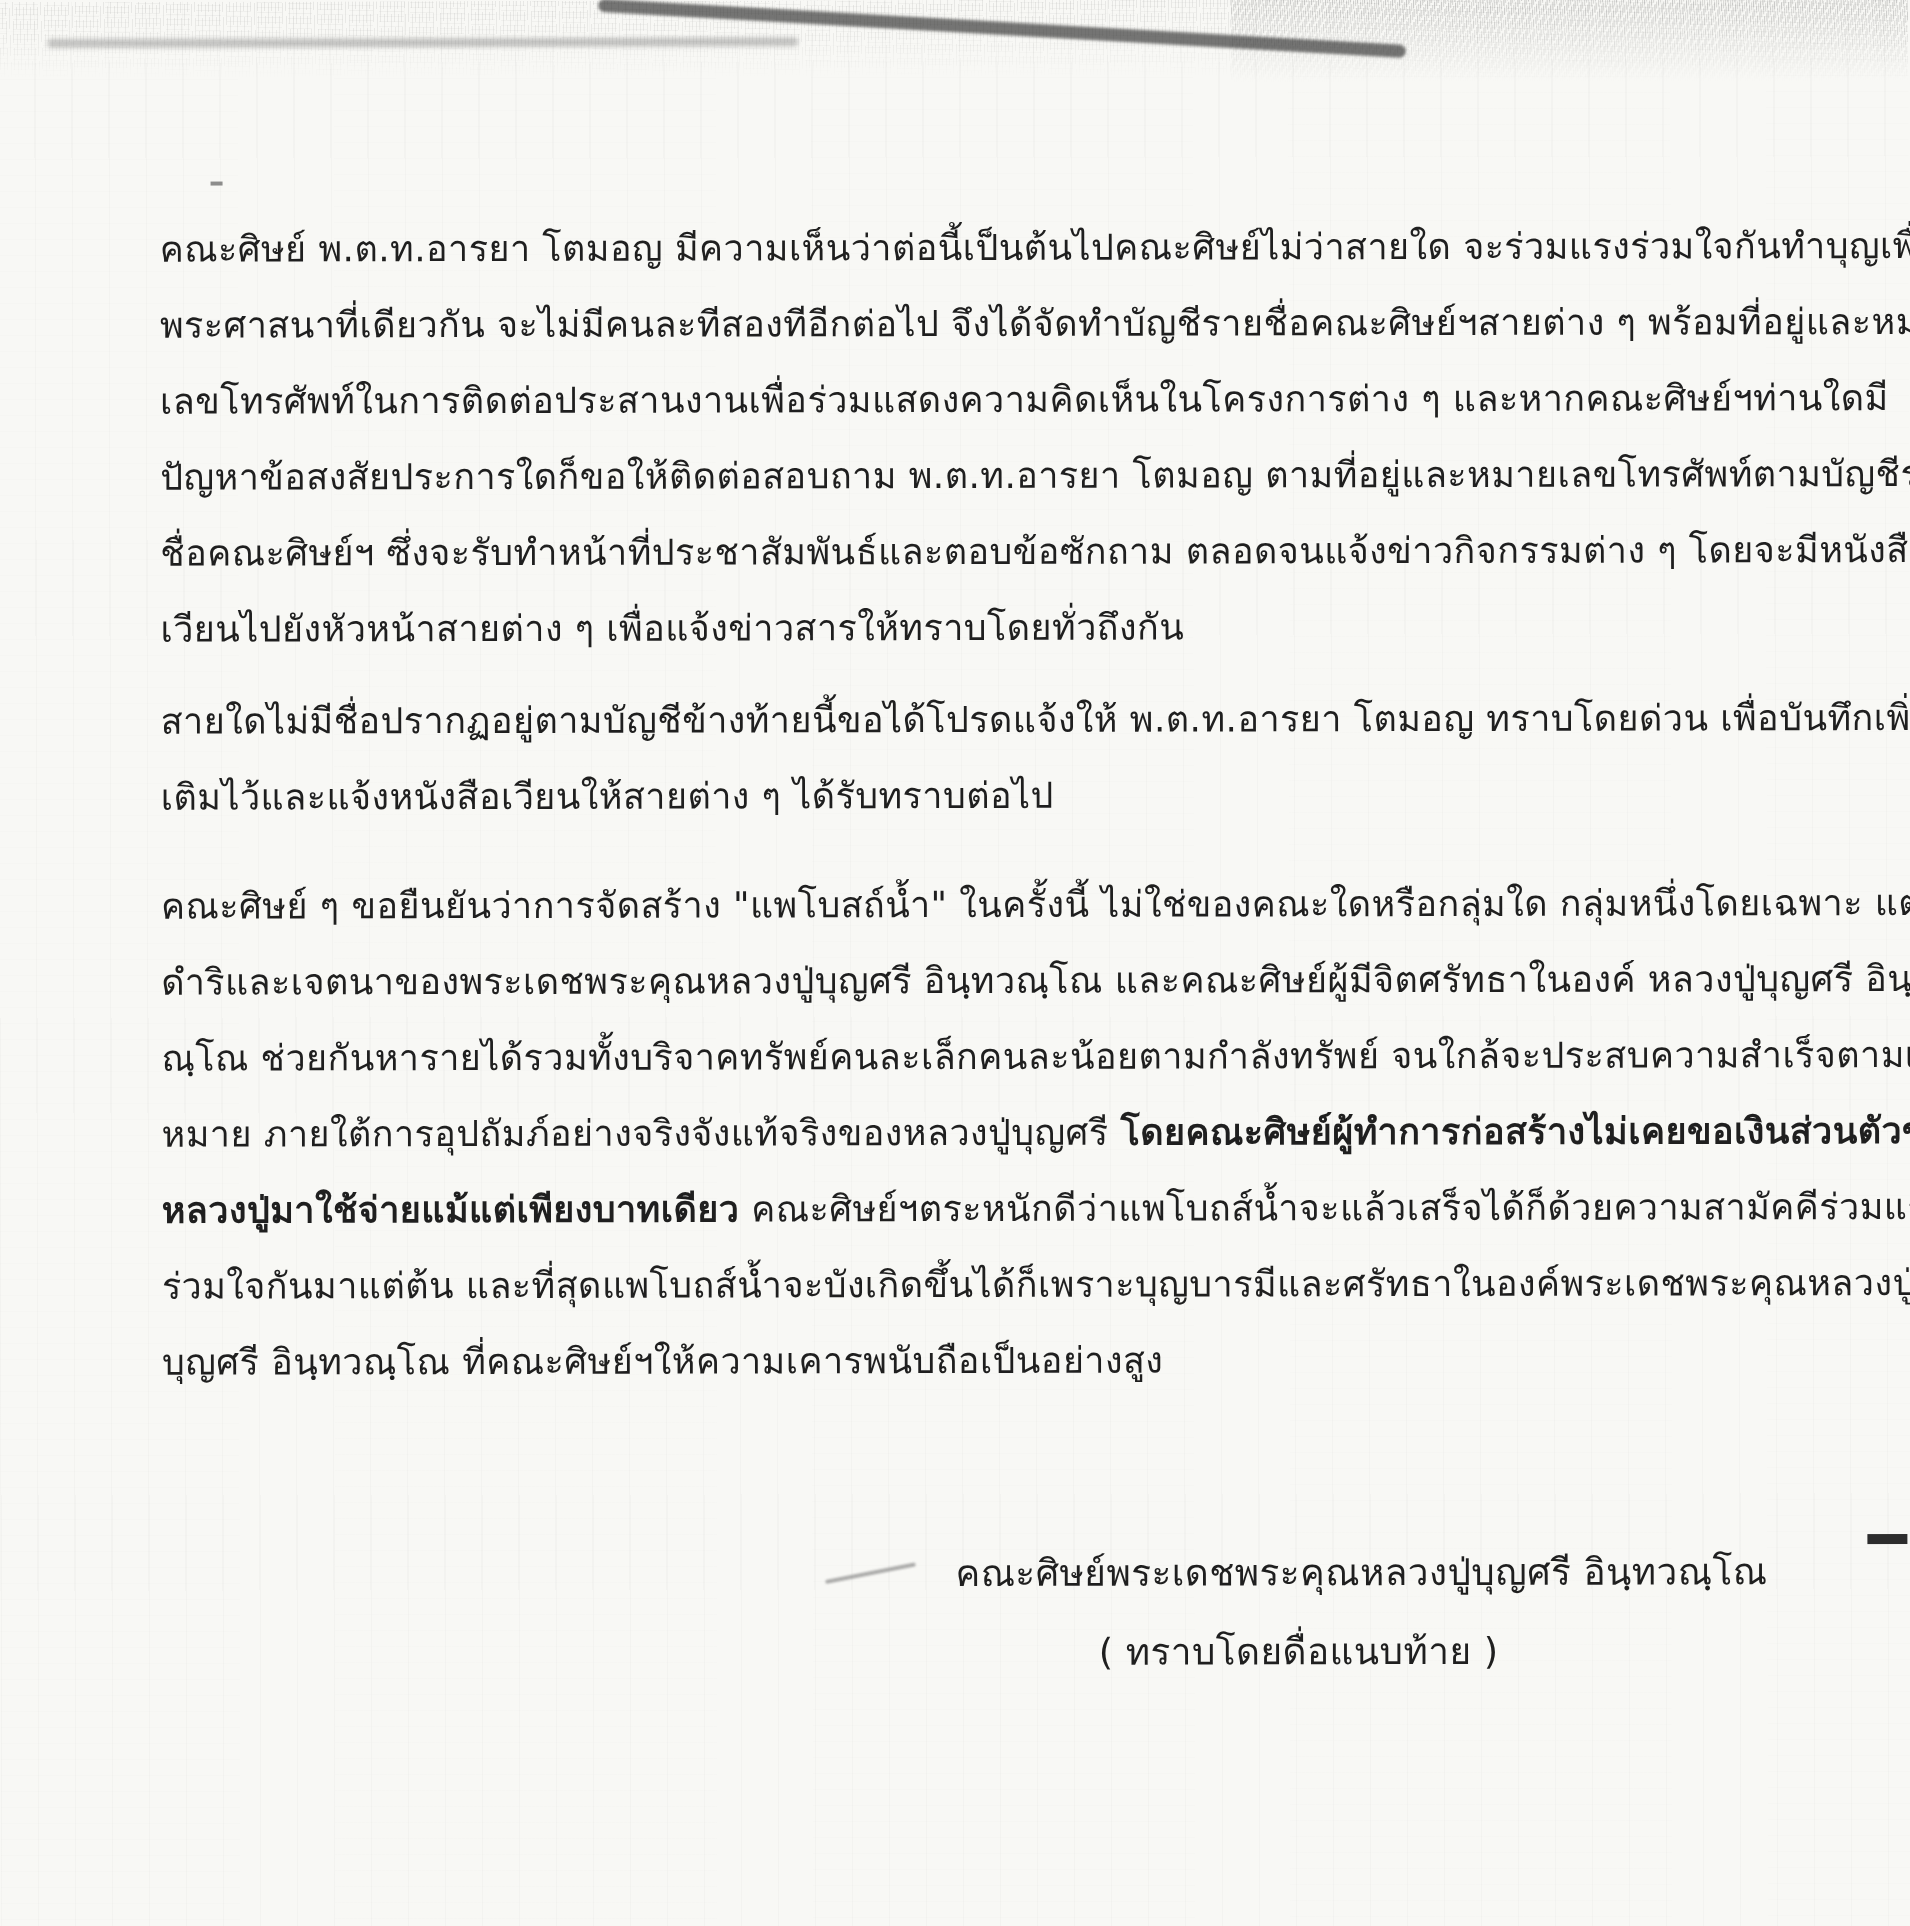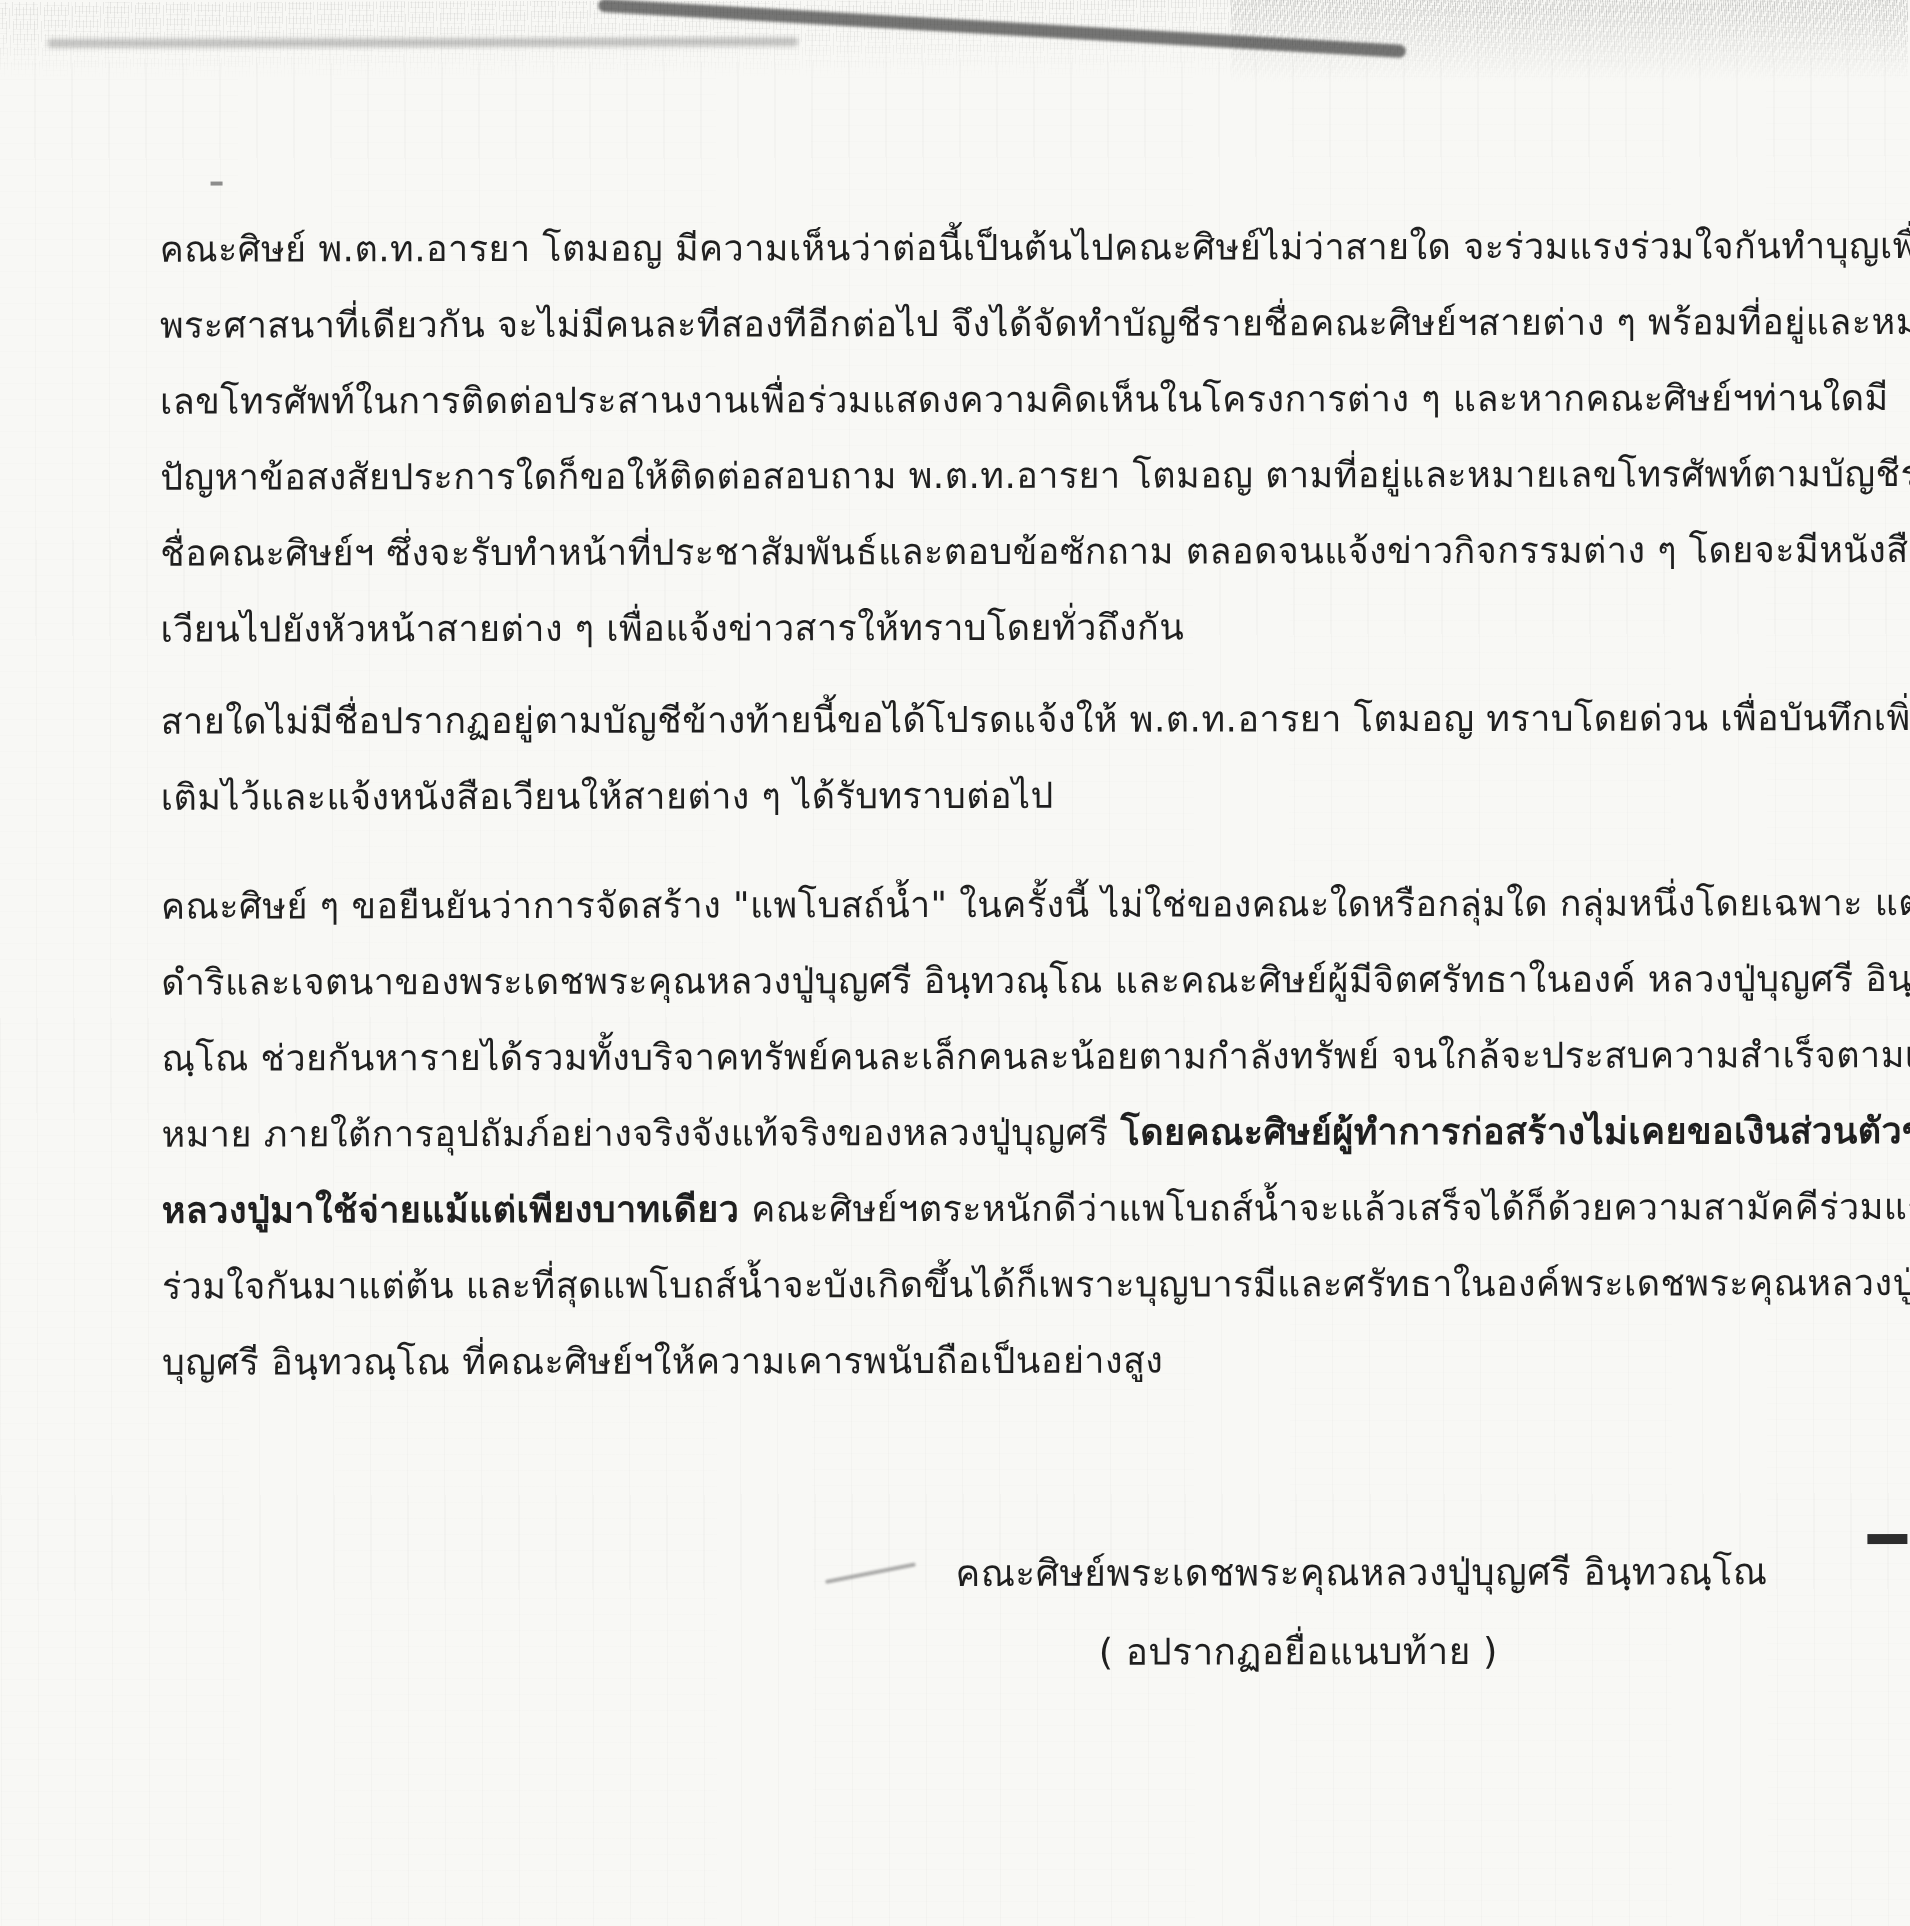--- a/index.html
+++ b/index.html
@@ -98,16 +98,16 @@
     <div class="line">คณะศิษย์ ๆ ขอยืนยันว่าการจัดสร้าง "แพโบสถ์น้ำ" ในครั้งนี้ ไม่ใช่ของคณะใดหรือกลุ่มใด กลุ่มหนึ่งโดยเฉพาะ แต่เป็น</div>
     <div class="line">ดำริและเจตนาของพระเดชพระคุณหลวงปู่บุญศรี อินฺทวณฺโณ และคณะศิษย์ผู้มีจิตศรัทธาในองค์ หลวงปู่บุญศรี อินฺทว</div>
     <div class="line">ณฺโณ  ช่วยกันหารายได้รวมทั้งบริจาคทรัพย์คนละเล็กคนละน้อยตามกำลังทรัพย์  จนใกล้จะประสบความสำเร็จตามเป้า</div>
     <div class="line"><span>หมาย  ภายใต้การอุปถัมภ์อย่างจริงจังแท้จริงของหลวงปู่บุญศรี  </span><span class="b">โดยคณะศิษย์ผู้ทำการก่อสร้างไม่เคยขอเงินส่วนตัวของ</span></div>
     <div class="line"><span class="b">หลวงปู่มาใช้จ่ายแม้แต่เพียงบาทเดียว</span><span>    คณะศิษย์ฯตระหนักดีว่าแพโบถส์น้ำจะแล้วเสร็จได้ก็ด้วยความสามัคคีร่วมแรง</span></div>
     <div class="line">ร่วมใจกันมาแต่ต้น    และที่สุดแพโบถส์น้ำจะบังเกิดขึ้นได้ก็เพราะบุญบารมีและศรัทธาในองค์พระเดชพระคุณหลวงปู่</div>
     <div class="line">บุญศรี อินฺทวณฺโณ ที่คณะศิษย์ฯให้ความเคารพนับถือเป็นอย่างสูง</div>
   </div>
 
   <div class="closing-line" style="left:955px;top:1535px;">คณะศิษย์พระเดชพระคุณหลวงปู่บุญศรี  อินฺทวณฺโณ</div>
-  <div class="closing-line" style="left:1098px;top:1614px;">( อปรากฏอยื่อแนบท้าย )</div>
+  <div class="closing-line" style="left:1098px;top:1614px;">( ทราบโดยดื่อแนบท้าย )</div>
 
 </div>
 
 
 </body></html>

